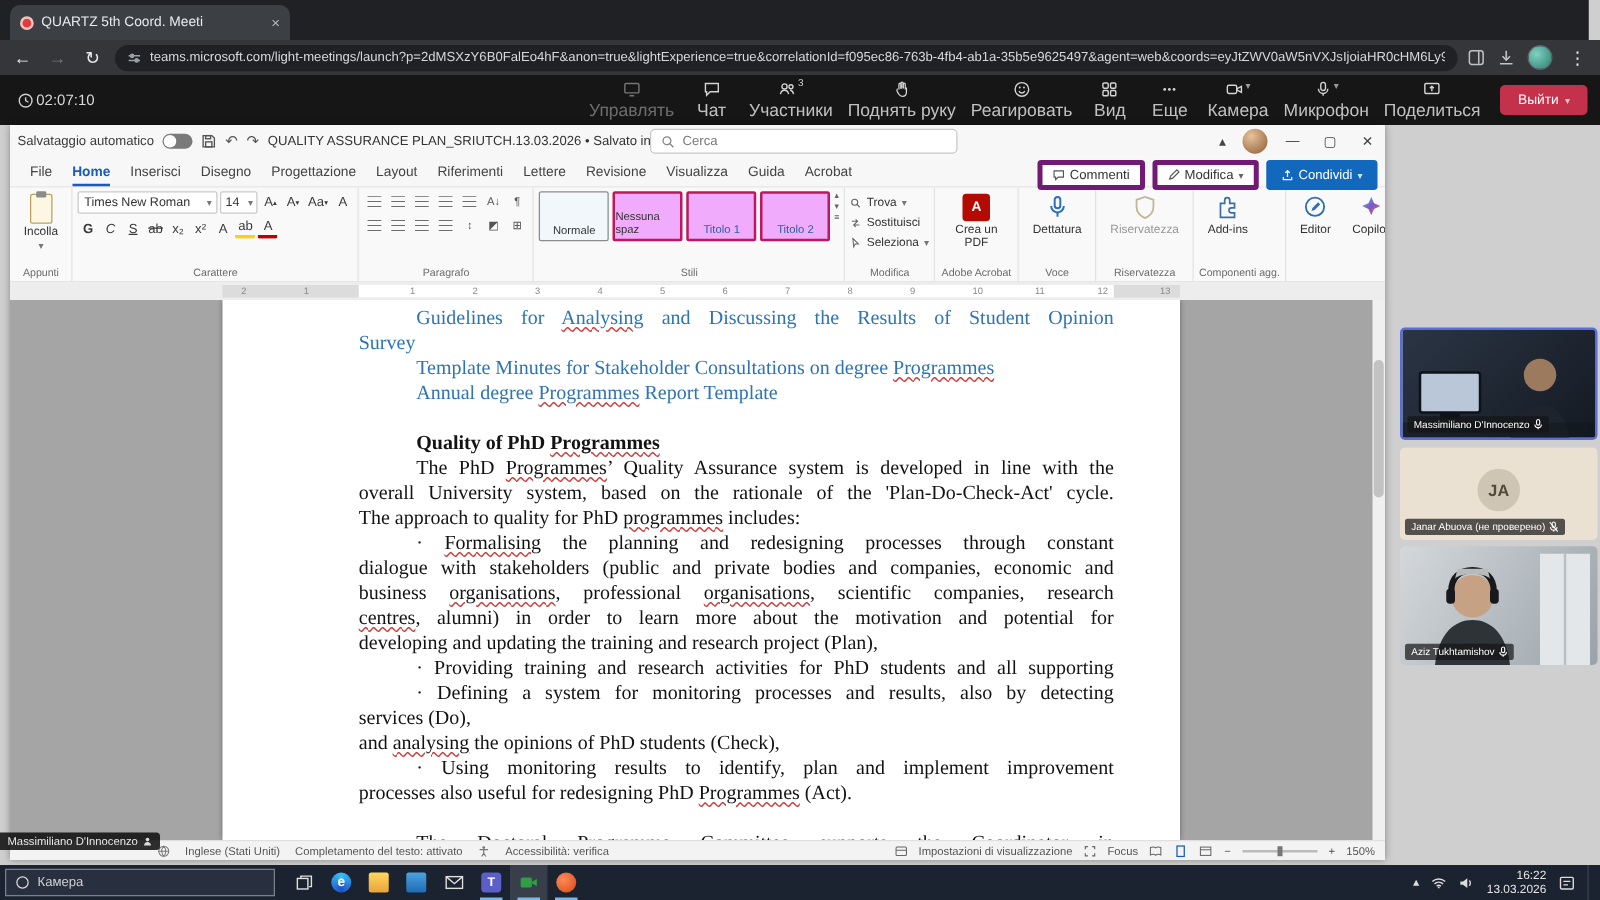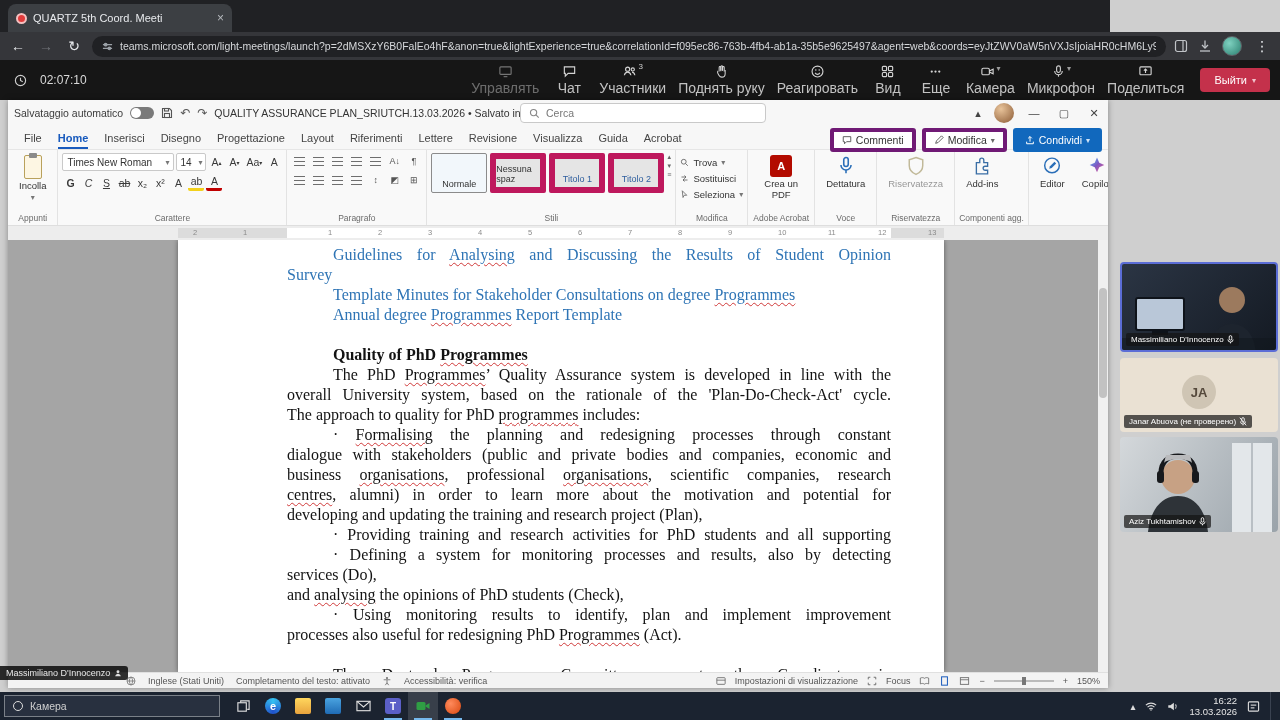--- a/index.html
+++ b/index.html
@@ -1,37 +1,37 @@
 <!DOCTYPE html>
 <html><head>
 <meta charset="utf-8">
 <style>
   * { margin:0; padding:0; box-sizing:border-box; }
   html,body { width:1280px; height:720px; overflow:hidden; font-family:"Liberation Sans",sans-serif; background:#cfcfcf; position:relative; }
 
   
-  .tabbar { position:absolute; left:0; top:0; width:1110px; height:32px; background:#202124; }
+  .tabbar { position:absolute; left:0; top:0; width:1271px; height:32px; background:#202124; }
   .tab { position:absolute; left:8px; top:4px; width:224px; height:28px; background:#3c3f43; border-radius:8px 8px 0 0; display:flex; align-items:center; padding:0 8px; gap:6px; }
   .tab-fav { width:11px; height:11px; border-radius:50%; background:#e23b3b; border:2px solid #f4c1c1; flex:0 0 auto; }
   .tab-title { color:#e8eaed; font-size:11px; white-space:nowrap; overflow:hidden; text-overflow:ellipsis; flex:1; }
   .tab-close { color:#b6b9be; font-size:12px; line-height:12px; cursor:pointer; }
 
   
   .addrbar { position:absolute; left:0; top:32px; width:1280px; height:28px; background:#35363a; display:flex; align-items:center; padding:0 8px; gap:8px; }
   .navbtn { color:#e8eaed; font-size:14px; width:20px; text-align:center; }
   .navbtn.dim { color:#717479; }
   .omnibox { flex:1; height:21px; background:#202124; border-radius:11px; display:flex; align-items:center; padding:0 10px; gap:7px; overflow:hidden; }
   .omni-icon { width:11px; height:11px; flex:0 0 auto; }
   .url { color:#d6d8db; font-size:10.5px; white-space:nowrap; overflow:hidden; }
   .addr-right { display:flex; align-items:center; gap:10px; }
   .avatar-sm { width:20px; height:20px; border-radius:50%; background:radial-gradient(circle at 35% 35%, #7fd1c0, #2a7f6f); border:1px solid #5f6368; }
 
   
   .teamsbar { position:absolute; left:0; top:60px; width:1280px; height:40px; background:#161616; display:flex; align-items:center; color:#d6d6d6; }
-  .timer { display:flex; align-items:center; gap:13px; margin-left:14px; font-size:12px; color:#d9d9d9; }
+  .timer { display:flex; align-items:center; gap:2px; margin-left:14px; font-size:12px; color:#d9d9d9; }
   .tbtns { margin-left:auto; display:flex; align-items:center; gap:4px; padding-right:10px; }
   .tbtn { display:flex; flex-direction:column; align-items:center; justify-content:center; gap:1px; min-width:44px; padding:2px 4px; border-radius:4px; }
   .tbtn .lbl { font-size:14px; color:#c2c2c2; white-space:nowrap; }
   .tbtn.dim { opacity:.5; }
   .tbtn .irow { display:flex; align-items:flex-start; gap:1px; }
   .badge3 { font-size:8px; color:#cfcfcf; margin-top:-2px; }
   .chev-dn { color:#9a9a9a; font-size:8px; }
   .leave-btn { background:#c4314b; color:#fff; font-size:11px; border-radius:4px; padding:6px 14px; margin-left:8px; display:flex; align-items:center; gap:5px; }
 
   
@@ -67,21 +67,21 @@
   .fontbox { width:112px; height:18px; border:1px solid #c9c9c9; background:#fff; border-radius:2px; font-size:10px; color:#333; display:flex; align-items:center; justify-content:space-between; padding:5px 4px; }
   .sizebox { width:30px; height:18px; border:1px solid #c9c9c9; background:#fff; border-radius:2px; font-size:10px; color:#333; display:flex; align-items:center; justify-content:space-between; padding:0 3px; }
   .gbtn { min-width:16px; height:17px; display:flex; align-items:center; justify-content:center; font-size:10.5px; color:#3a3a3a; border-radius:2px; padding:0 2px; }
   .g-b { font-weight:bold; } .g-i { font-style:italic; } .g-u { text-decoration:underline; }
   .g-st { text-decoration:line-through; }
   .g-hl { border-bottom:3px solid #f3d11c; } .g-fc { border-bottom:3px solid #c00000; }
   .ribox { width:17px; height:16px; display:flex; align-items:center; justify-content:center; border-radius:2px; }
   .ribox::after { content:""; width:11px; height:9px; background:repeating-linear-gradient(to bottom,#6e6e6e 0 1px,transparent 1px 4px); }
   .ribox.txt::after { content:attr(data-g); background:none; width:auto; height:auto; font-size:9px; color:#555; }
   .stylecards { display:flex; gap:3px; align-items:center; }
-  .scard { width:56px; height:40px; border:6px solid #be185d; background:#e5e5e5; border-radius:2px; display:flex; align-items:flex-end; justify-content:center; padding-bottom:3px; font-size:9px; color:#333; }
+  .scard { width:56px; height:40px; border:2px solid #be185d; background:#f0abfc; border-radius:2px; display:flex; align-items:flex-end; justify-content:center; padding-bottom:3px; font-size:9px; color:#333; }
   .scard.sel { border:1px solid #8b8b8b; background:#f2f7fb; }
   .scard.accent { color:#2e5e9e; }
   .sarrows { display:flex; flex-direction:column; gap:1px; color:#666; font-size:7px; line-height:8px; align-items:center; }
   .editrow { display:flex; align-items:center; gap:4px; font-size:9.5px; color:#333; height:14px; }
   .icon-sq { width:22px; height:22px; border-radius:3px; display:flex; align-items:center; justify-content:center; color:#fff; font-size:11px; font-weight:bold; }
 
   .rulerwrap { height:14px; background:#ededed; position:relative; }
   .ruler { position:absolute; left:170px; top:2px; width:766px; height:10px; background:#dcdcdc; }
   .ruler-white { position:absolute; left:109px; width:604px; top:0; height:10px; background:#fff; }
   .rtick { position:absolute; top:0; font-size:7.5px; color:#8a8a8a; line-height:10px; }

